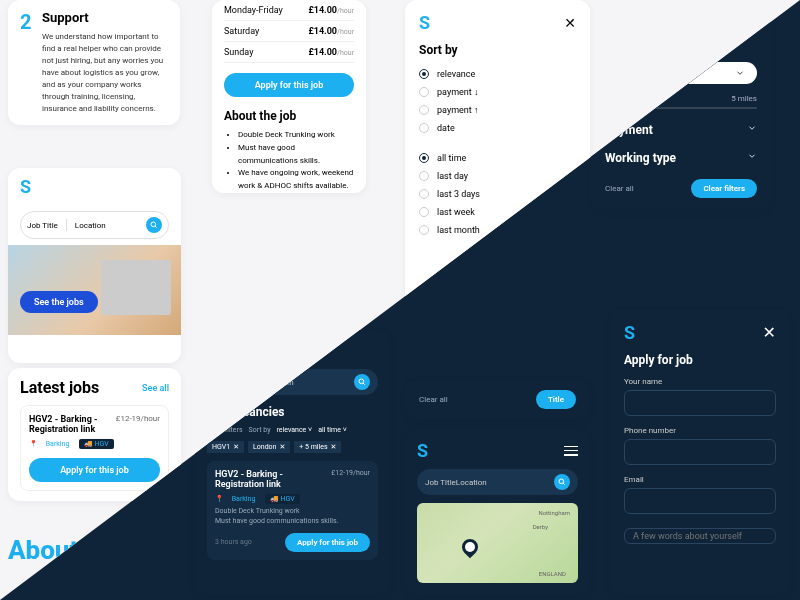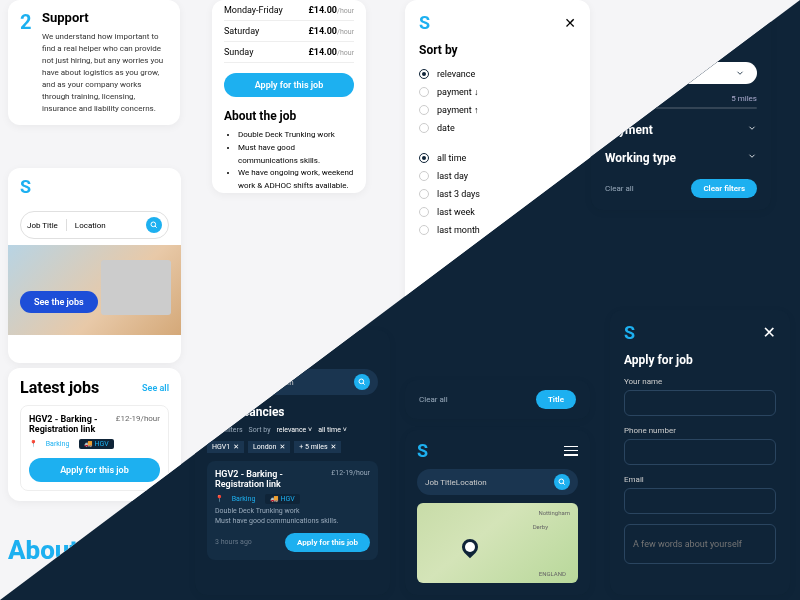--- a/index.html
+++ b/index.html
@@ -96,21 +96,21 @@
 .p-map .searchbar{background:#1a3550;border-radius:18px;display:flex;align-items:center;padding:5px 8px;font-size:8px;color:#ccc}
 .map-area{margin-top:8px;height:80px;background:linear-gradient(140deg,#c8dca8 0%,#d4e4b8 40%,#b8d89a 100%);border-radius:6px;position:relative}
 .map-area .city{position:absolute;font-size:6px;color:#666}
 .map-pin{position:absolute;left:28%;top:45%;width:16px;height:16px;background:#0f2438;border-radius:50% 50% 50% 0;transform:rotate(-45deg)}
 .map-pin::after{content:"";position:absolute;inset:3px;background:#fff;border-radius:50%}
 .p-applyjob{left:610px;top:310px;width:180px;padding:12px 14px}
 .p-applyjob .top{display:flex;justify-content:space-between;align-items:center;margin-bottom:10px}
 .p-applyjob h3{font-size:12px;font-weight:700;margin-bottom:10px}
 .field-label{font-size:8px;color:#ccc;margin-bottom:4px}
 .field-input{width:100%;background:transparent;border:1px solid #2a4560;border-radius:6px;height:26px;margin-bottom:10px;padding:4px 8px;color:#fff;font-size:9px}
-.field-input.ta{height:40px}
+.field-input.ta{height:16px}
 .lighthalf{position:absolute;inset:0;clip-path:polygon(0 0,100% 0,0 100%)}
 .darkhalf{position:absolute;inset:0;clip-path:polygon(100% 0,100% 100%,0 100%)}
 </style>
 </head>
 <body>
 
 <div class="canvas">
 <div class="darkbg"></div>
 
 <div class="lighthalf">

